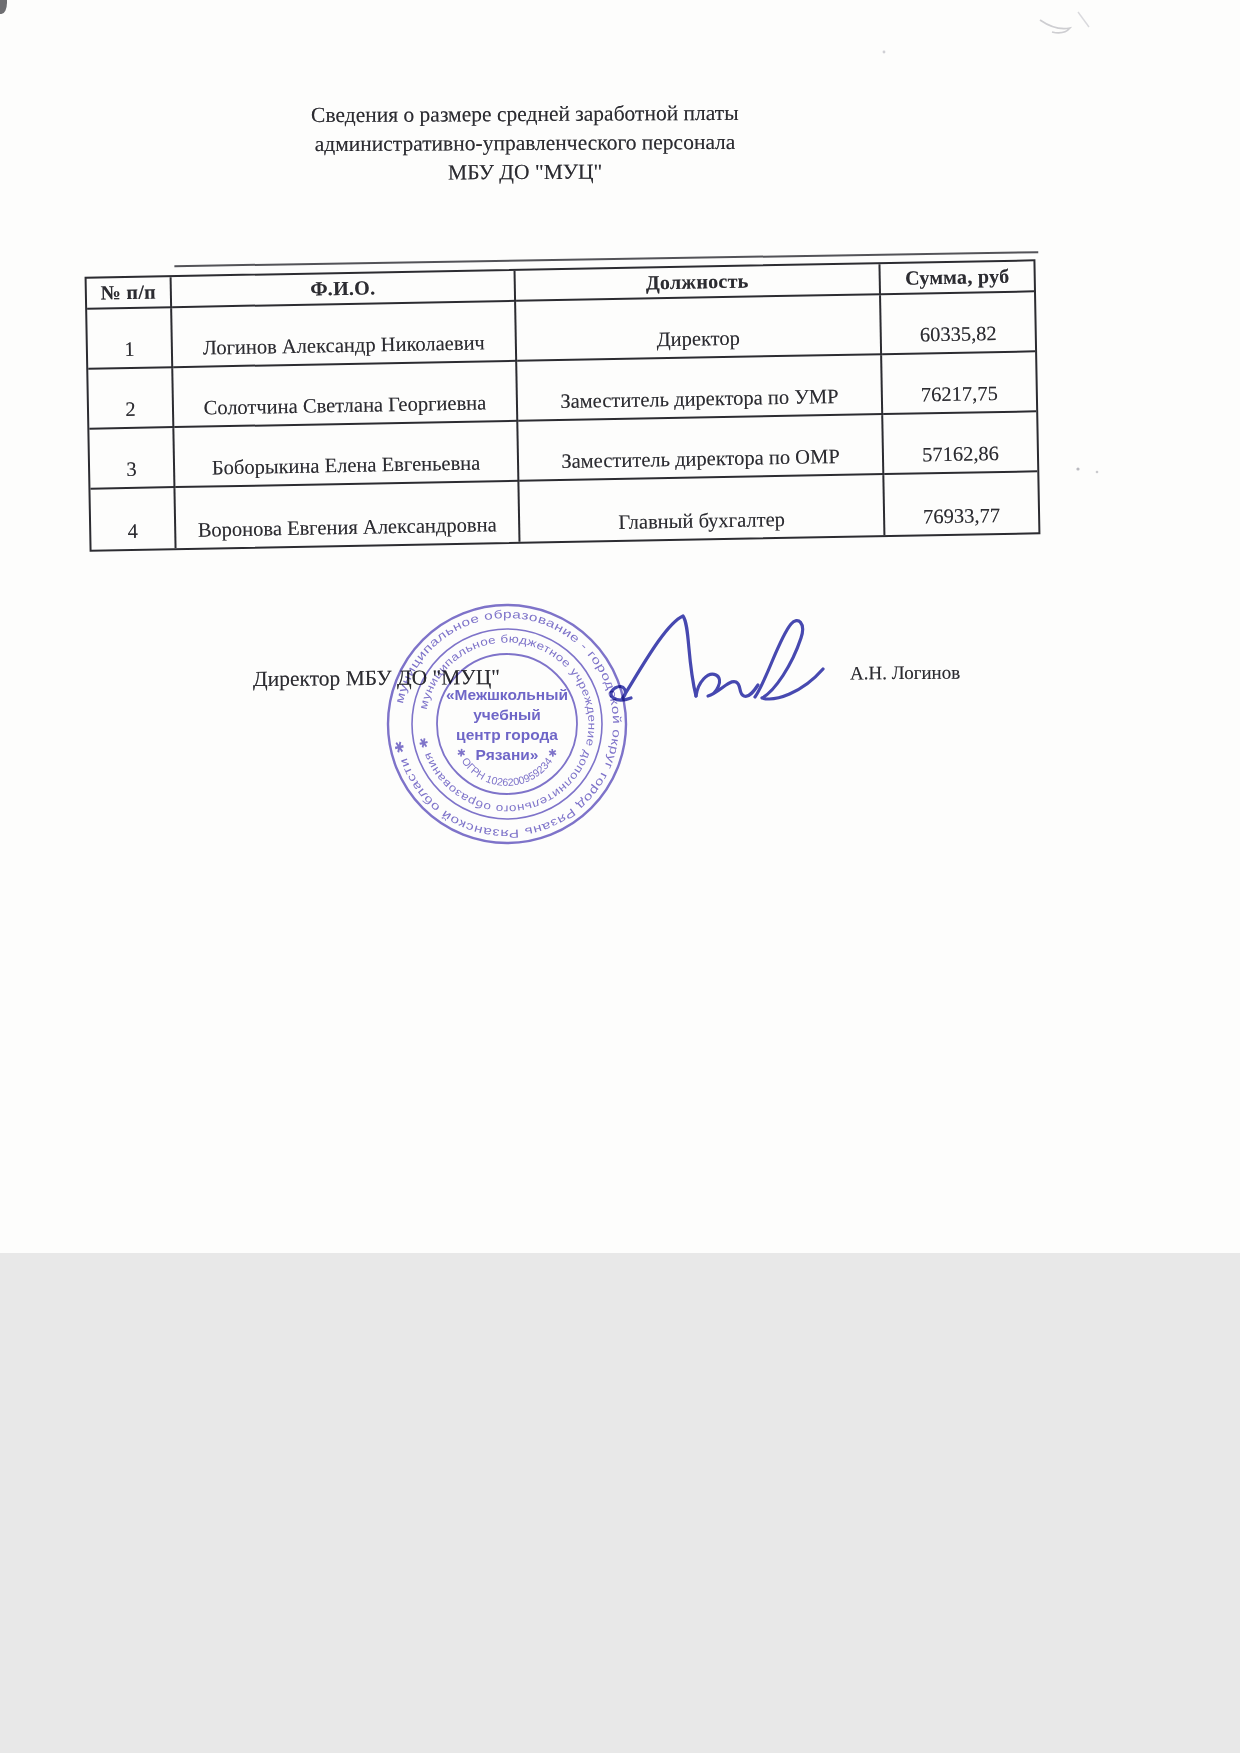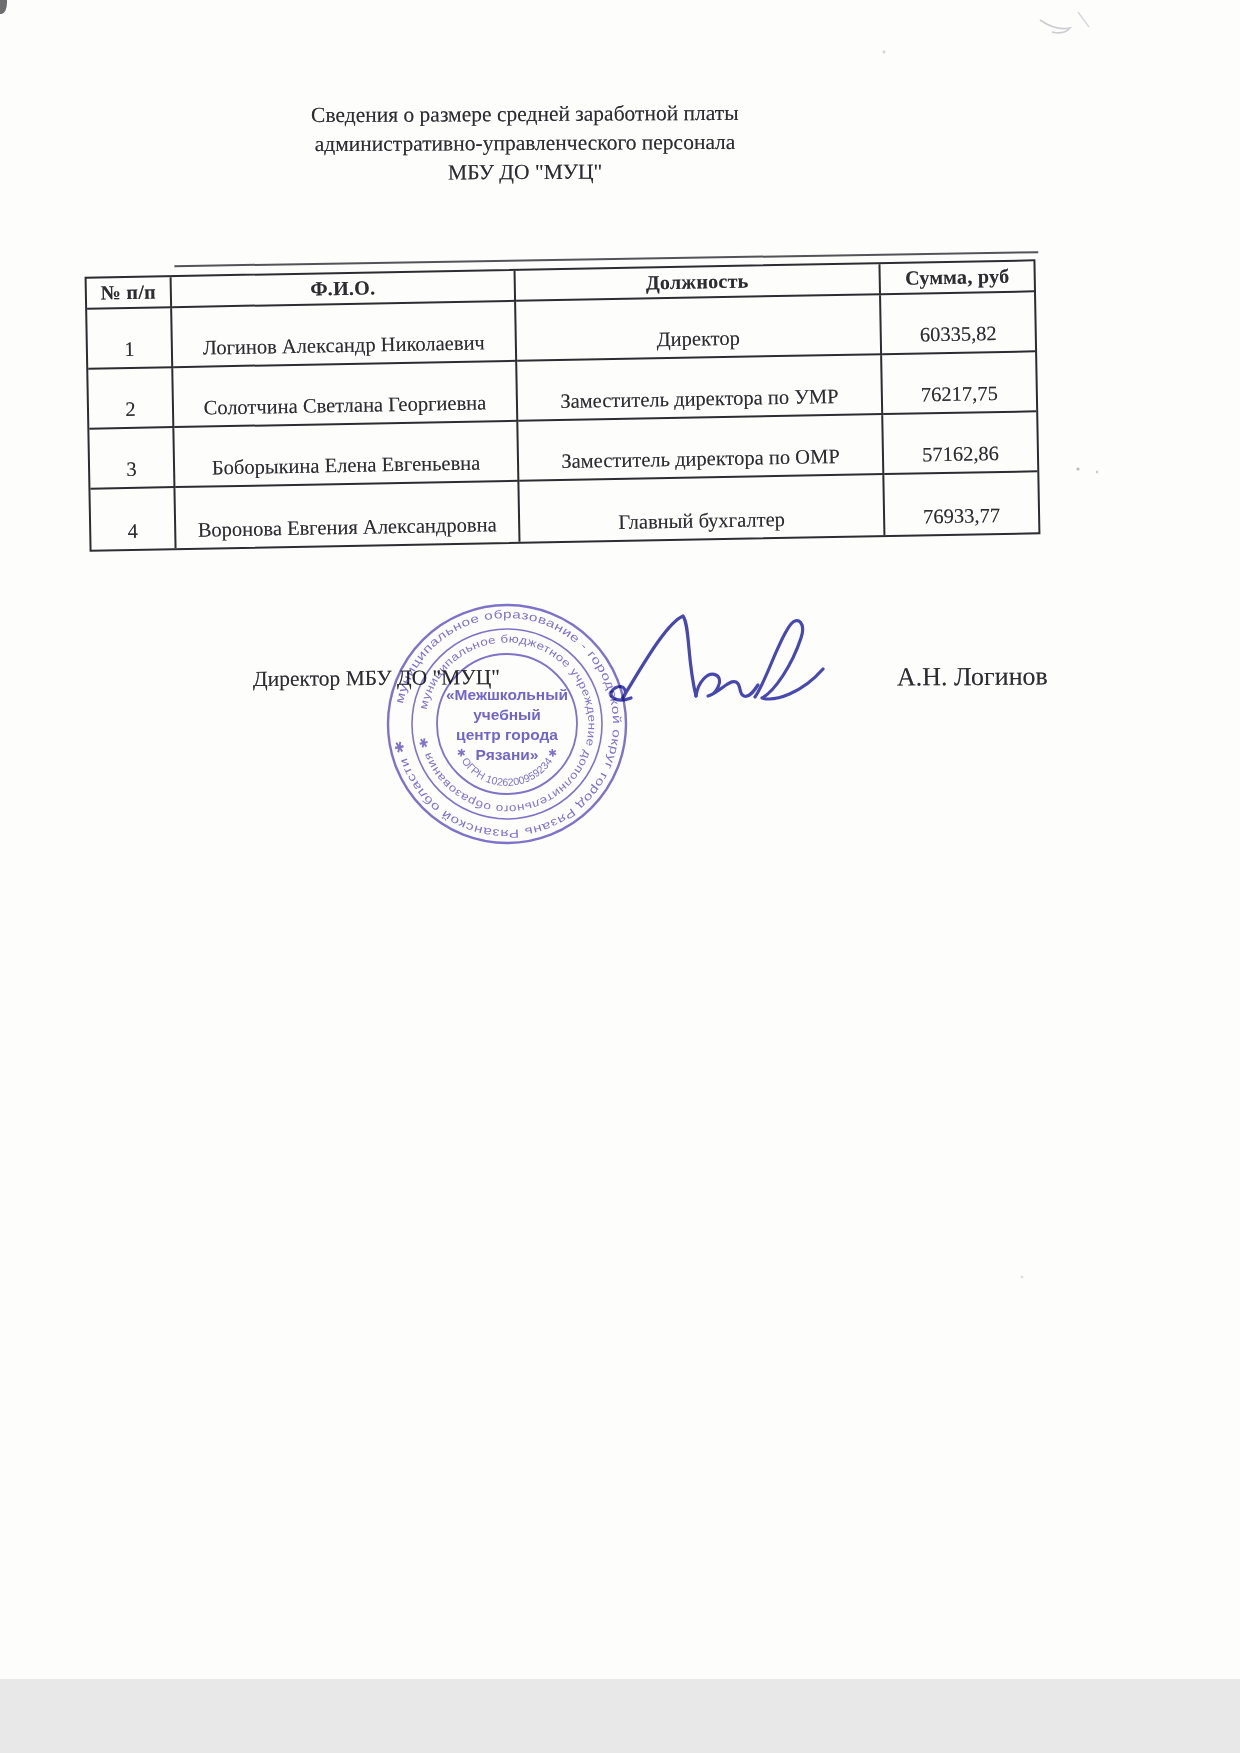--- a/index.html
+++ b/index.html
@@ -4,21 +4,21 @@
 <style>
   :root{
     --ink:#2c2c31;
     --stamp:#7468c8;
     --sig:#3d3fae;
     --paper:#fdfdfc;
   }
   html,body{margin:0;padding:0;background:#e8e8e8;}
   .page{
     position:relative;
-    width:1240px;height:1679px;
+    width:1240px;height:1253px;
     background:var(--paper);
     overflow:hidden;
     font-family:"Liberation Serif","DejaVu Serif",serif;
     color:var(--ink);
   }
   
   .title-block{
     position:absolute;top:100px;left:0;width:1050px;
     text-align:center;
     font-size:21.5px;line-height:29px;
@@ -59,22 +59,22 @@
     height:60px;align-items:flex-end;
     padding-bottom:6px;font-size:20.5px;
   }
   
   .sig-label{
     position:absolute;left:253px;top:666px;
     font-size:21.5px;transform:rotate(-0.5deg);
     text-shadow:0 0 .4px rgba(20,20,30,.4);
   }
   .sig-name{
-    position:absolute;left:897px;top:662px;
-    font-size:26px;transform:rotate(-0.4deg);
+    position:absolute;left:850px;top:662px;
+    font-size:19px;transform:rotate(-0.4deg);
     text-shadow:0 0 .4px rgba(20,20,30,.4);
   }
   
   .stamp-svg{
     position:absolute;left:381px;top:598px;width:252px;height:252px;
     mix-blend-mode:multiply;opacity:.92;
   }
   .stamp-ring{
     font-family:"Liberation Sans","DejaVu Sans",sans-serif;
     fill:var(--stamp);

